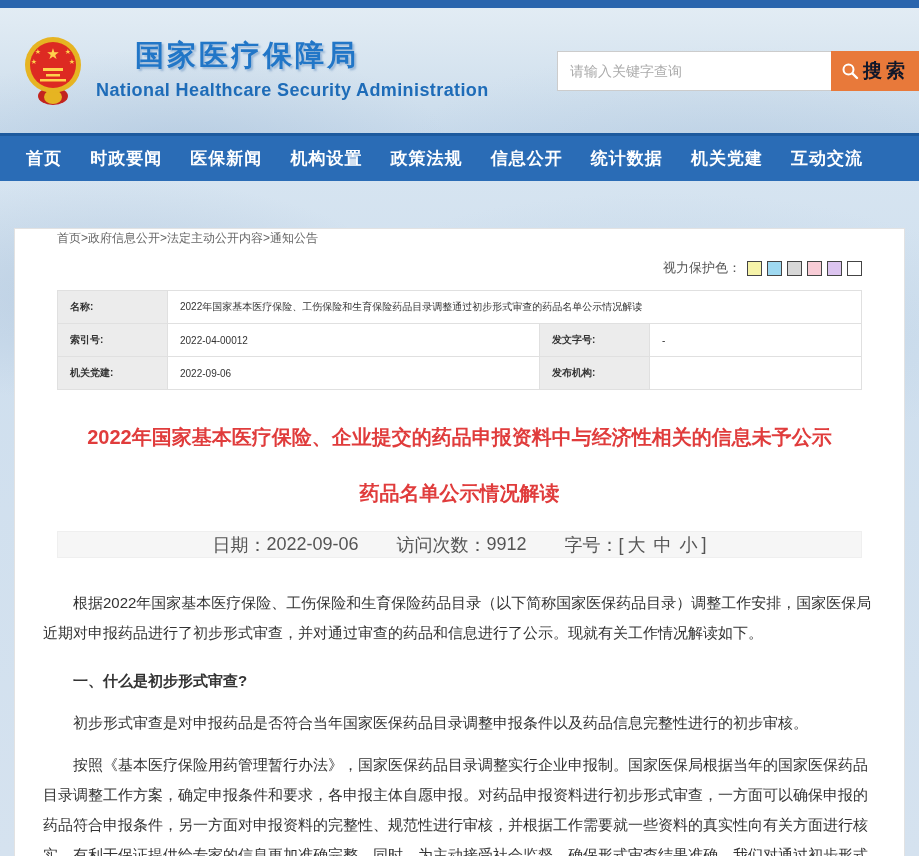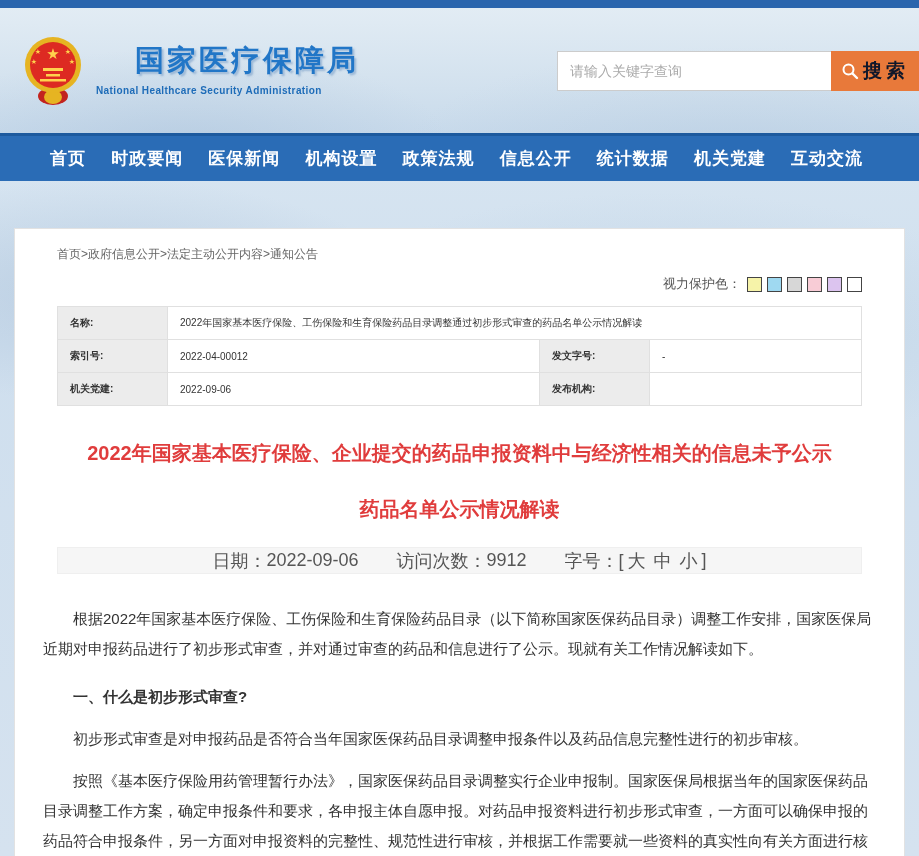--- a/index.html
+++ b/index.html
@@ -25,57 +25,57 @@
       linear-gradient(180deg, #e2ecf4 0%, #d2e1ee 65%, #c8daeb 100%);
   }
   .brand { display: flex; align-items: center; margin-left: 24px; cursor: pointer; }
   .emblem { width: 58px; height: 74px; margin-right: 14px; flex: 0 0 auto; }
   .brand-zh {
     font-size: 29px; font-weight: bold; color: #2176c7; letter-spacing: 3px;
     text-shadow: 2px 2px 2px rgba(110,150,195,0.55);
     line-height: 1.1; white-space: nowrap; margin-left: 39px;
   }
   .brand-en {
-    font-size: 10px; font-weight: bold; color: #1e6cb8;
+    font-size: 18px; font-weight: bold; color: #1e6cb8;
     letter-spacing: 0.4px; margin-top: 9px; white-space: nowrap;
   }
   .search { display: flex; }
   .search input {
     width: 274px; height: 40px; border: 1px solid #ccc; border-right: none;
     background: #fff; padding: 0 12px; font-size: 14px; color: #333; outline: none;
   }
   .search input::placeholder { color: #aaa; }
   .search button {
     width: 88px; height: 40px; border: none; background: #e8793a; color: #0f172a;
     font-size: 19px; font-weight: bold; letter-spacing: 4px; cursor: pointer;
     display: flex; align-items: center; justify-content: center; gap: 4px;
     font-family: inherit;
   }
 
   
   .main-nav {
     height: 48px; background: #2a6cb6; border-top: 3px solid #1d5a9e;
     display: flex; align-items: center; justify-content: space-between;
-    padding: 0 50px 0 44px;
+    padding: 0 50px 0 20px;
   }
   .nav-item {
     color: #fff; font-size: 17px; font-weight: bold; letter-spacing: 1px;
     cursor: pointer; white-space: nowrap; padding: 0 6px;
   }
 
   
   .card {
     position: relative; z-index: 1;
     margin: 47px 14px 0 14px; min-height: 628px;
     background: #fff; border: 1px solid #e2e2e2;
     padding-bottom: 30px;
   }
   .card-inner { padding: 0 42px; }
 
-  .breadcrumb { padding-top: 17px; font-size: 12px; color: #666; cursor: pointer; }
+  .breadcrumb { padding-top: 1px; font-size: 12px; color: #666; cursor: pointer; }
 
   .eye-row {
     margin-top: 12px; display: flex; align-items: center; justify-content: flex-end;
     font-size: 13px; color: #555;
   }
   .swatches { display: flex; gap: 5px; margin-left: 6px; }
   .swatch { width: 15px; height: 15px; border: 1px solid #444; cursor: pointer; display: inline-block; }
 
   
   table.meta {

